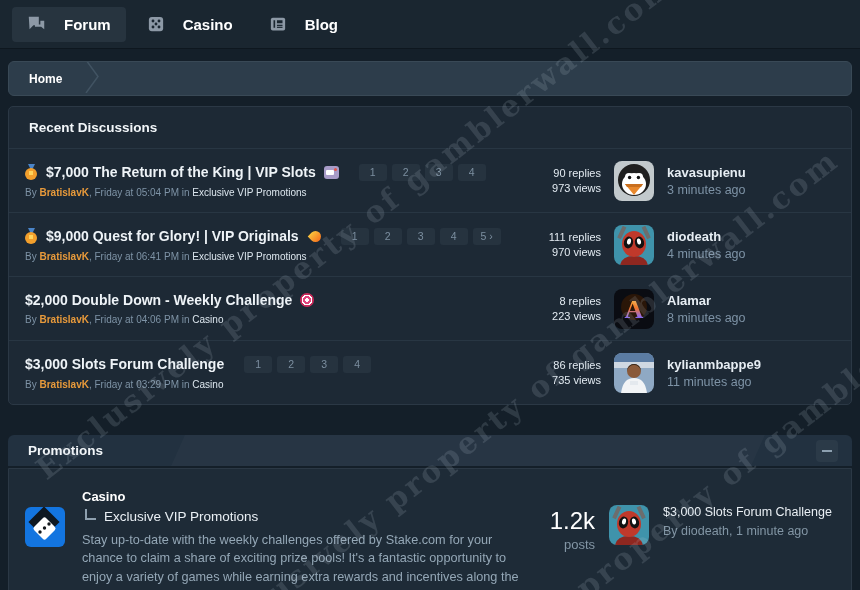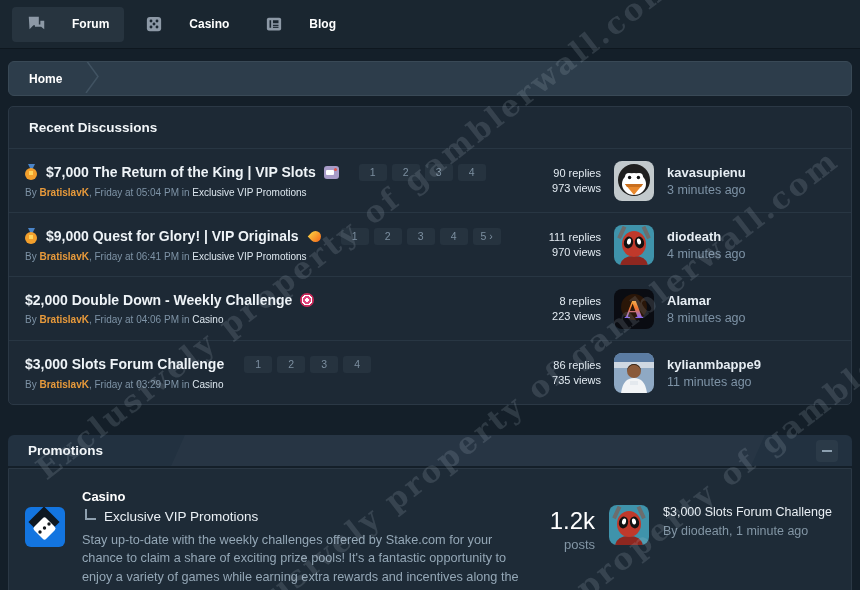--- a/index.html
+++ b/index.html
@@ -1,20 +1,20 @@
 <!DOCTYPE html>
 <html><head>
 <meta charset="utf-8">
 <style>
   html,body{margin:0;padding:0;background:#141f29;width:860px;height:590px;overflow:hidden;
     font-family:"Liberation Sans", sans-serif;-webkit-font-smoothing:antialiased;position:relative}
   .navbar{height:48px;background:#1a2630;display:flex;align-items:center;padding-left:12px;gap:6px;
     border-bottom:1px solid #0e171f}
-  .tab{display:flex;align-items:center;gap:26px;padding:9px 15px;border-radius:4px;color:#fff;
-    font-size:12px;font-weight:bold;cursor:pointer}
+  .tab{display:flex;align-items:center;gap:18px;padding:9px 15px;border-radius:4px;color:#fff;
+    font-size:15px;font-weight:bold;cursor:pointer}
   .tab.active{background:#27343f}
   .tab svg{display:block}
   .crumbbar{margin:12px 8px 0;height:33px;background:#2d3d4b;border-radius:6px;border:1px solid #394956;
     display:flex;align-items:center;overflow:hidden}
   .crumb{color:#fff;font-size:12px;font-weight:bold;padding:0 22px 0 20px;cursor:pointer}
   .panel{margin:10px 8px 0;background:#1d2935;border:1px solid #2b3845;border-radius:5px;overflow:hidden}
   .panel-hd{padding:13px 20px;font-size:13.5px;font-weight:bold;color:#f2f6f9}
   .row{display:flex;align-items:center;padding:10px 16px;border-top:1px solid #283643;min-height:43px}
   .row-main{flex:1;min-width:0}
   .t-line{display:flex;align-items:center;gap:8px}

